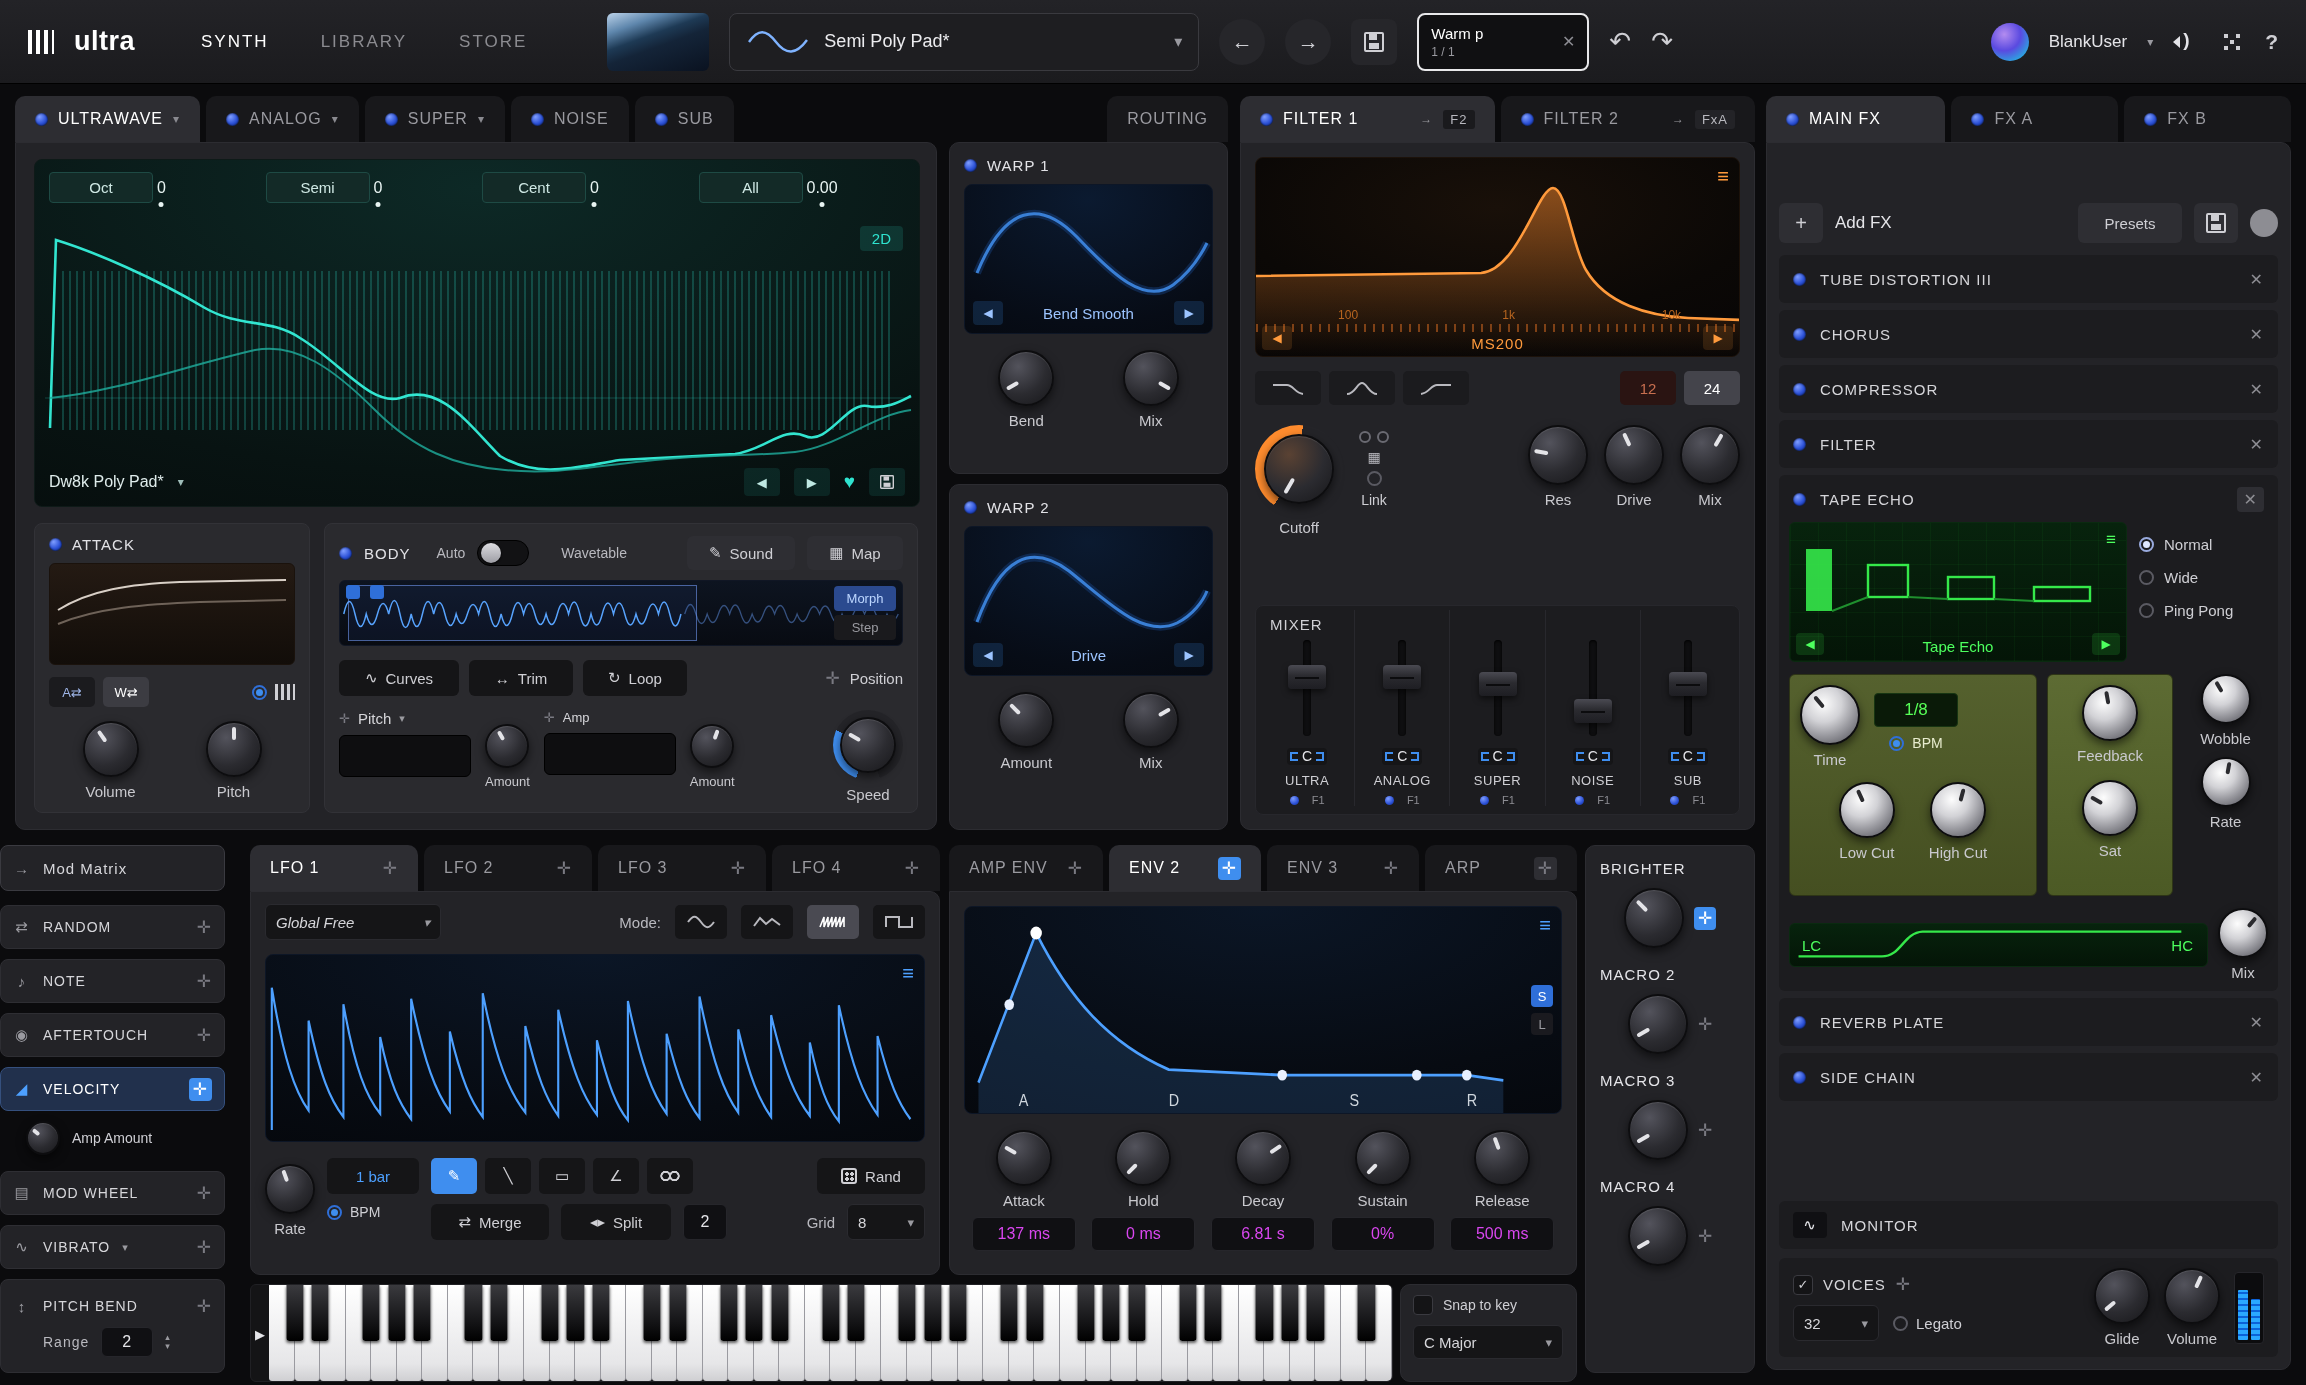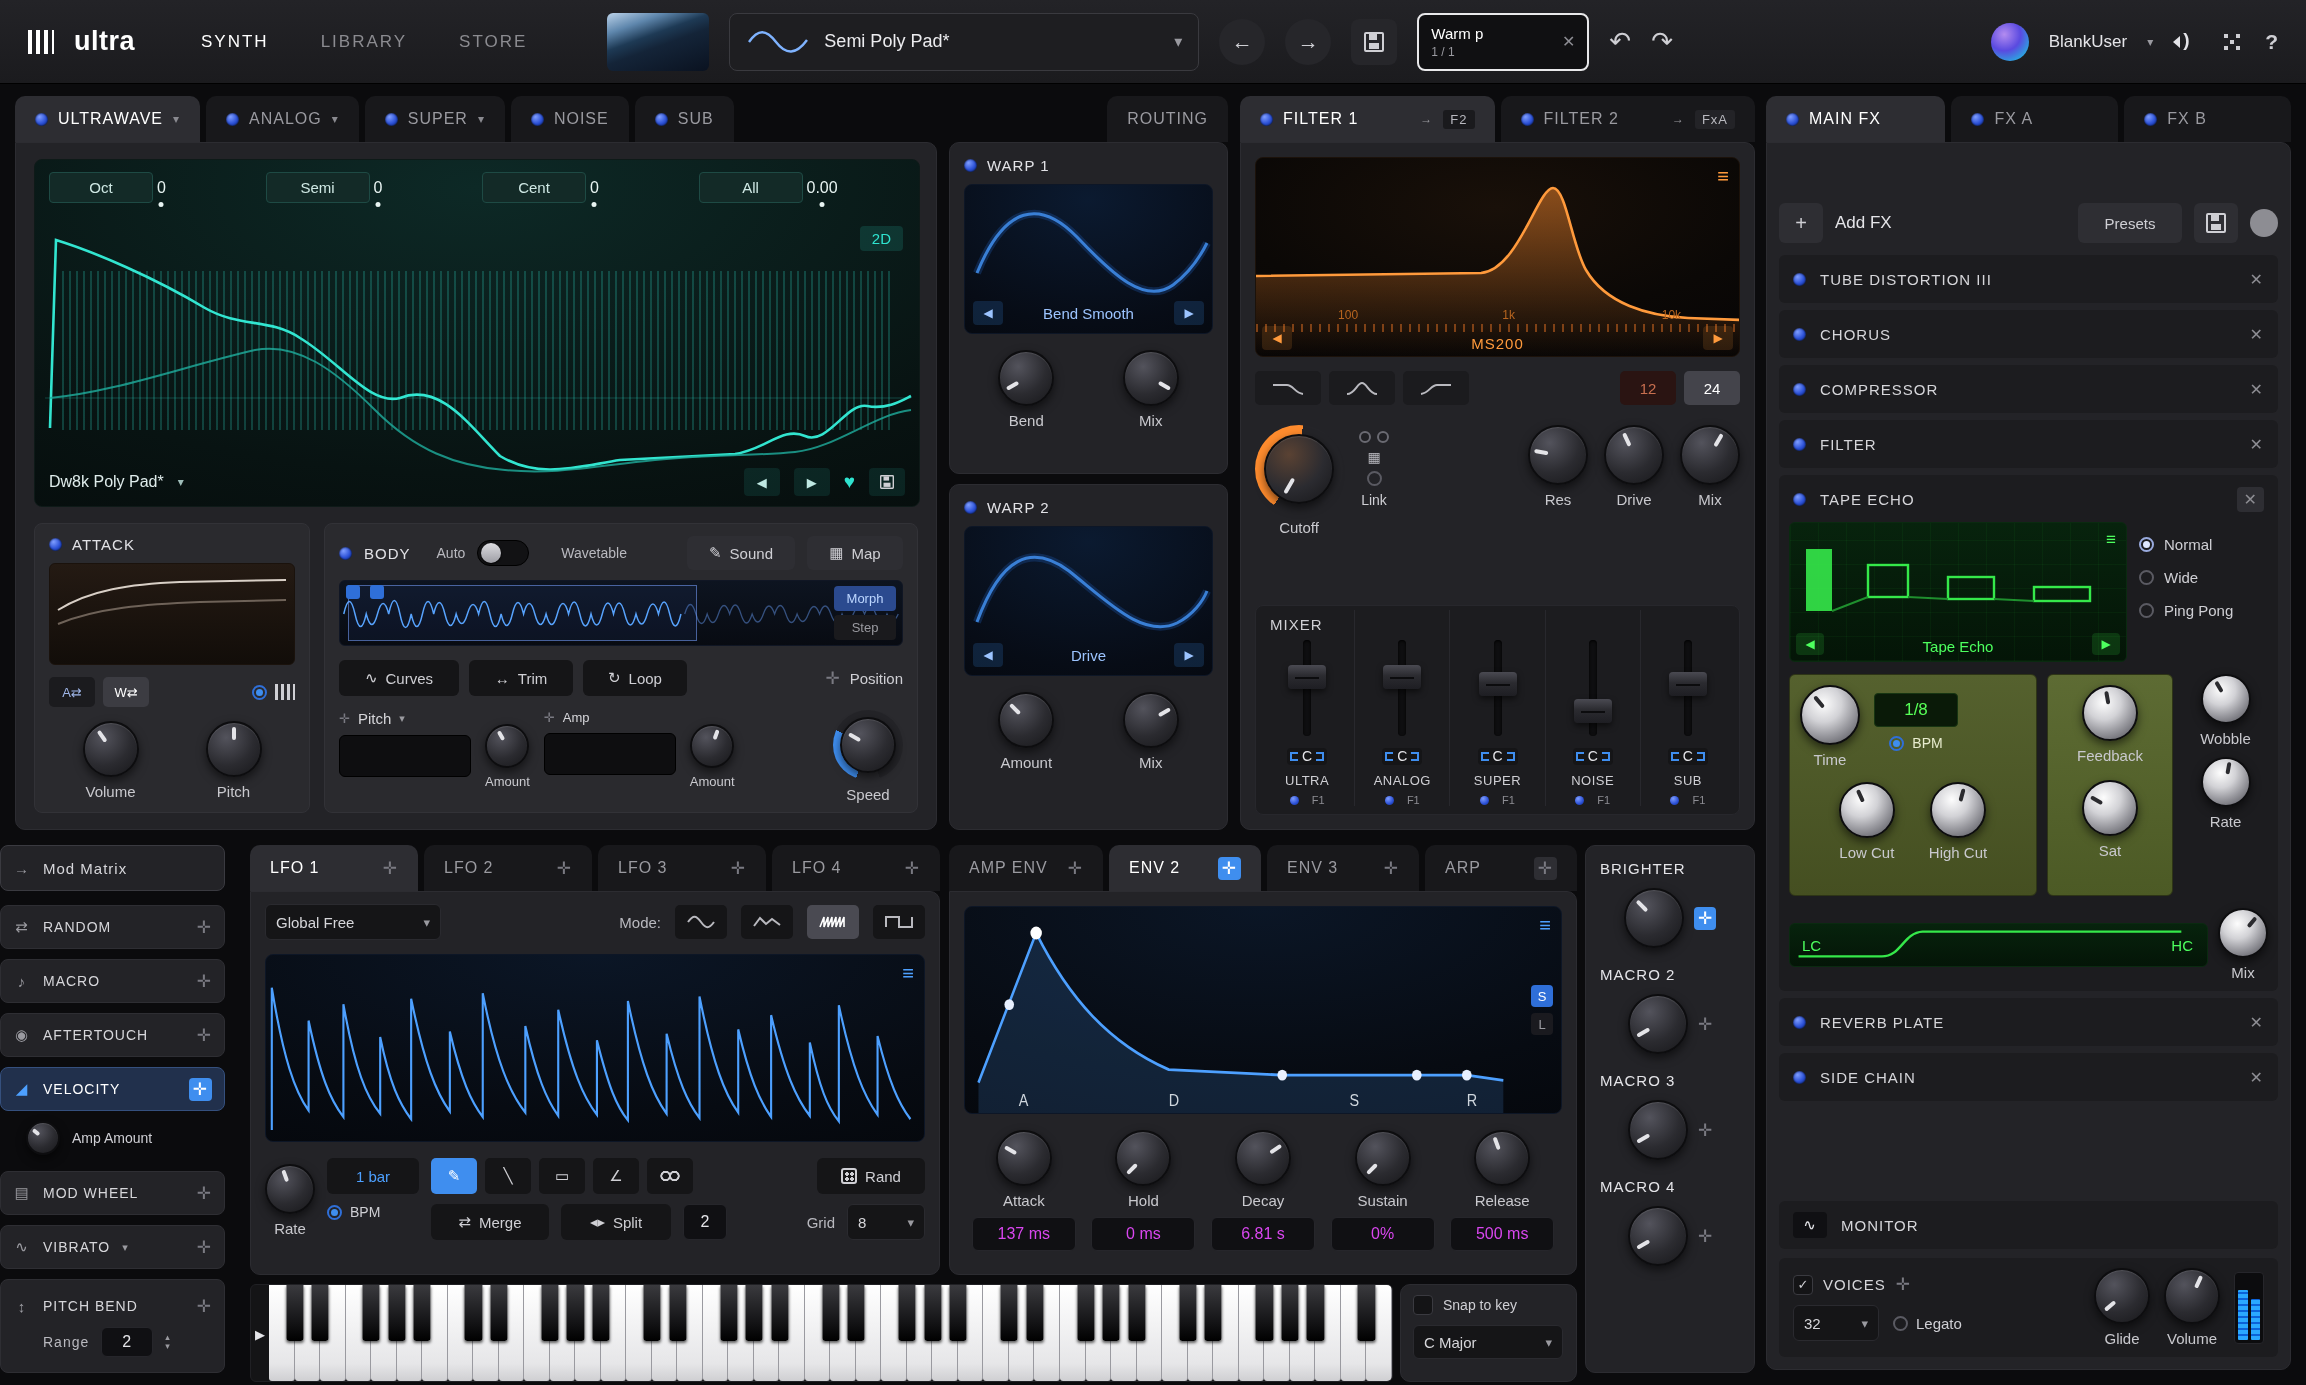--- a/index.html
+++ b/index.html
@@ -937,21 +937,21 @@
     <span style="font-size:15px;">Mod Matrix</span>
   </div>
   <div class="modrow" style="top:905px;">
     <span class="ic">⇄</span>
     <span>RANDOM</span>
       <div class="sp"></div>
     <span class="mv">✛</span>
     </div>
   <div class="modrow" style="top:959px;">
     <span class="ic">♪</span>
-    <span>MACRO</span>
+    <span>NOTE</span>
       <div class="sp"></div>
     <span class="mv">✛</span>
     </div>
   <div class="modrow" style="top:1013px;">
     <span class="ic">◉</span>
     <span>AFTERTOUCH</span>
       <div class="sp"></div>
     <span class="mv">✛</span>
     </div>
   <div class="modrow sel" style="top:1067px;">
@@ -1013,21 +1013,21 @@
       <span class="mv">✛</span>
       </div>
     <div class="t" style="flex:1;">
       <span>LFO 4</span>
         <div class="sp"></div>
       <span class="mv">✛</span>
       </div>
   </div>
   <div class="panel" style="left:250px;top:891px;width:690px;height:384px;border-top-left-radius:0;">
     <div class="row" style="position:absolute;left:14px;right:14px;top:12px;gap:14px;">
-      <span class="dd" style="width:176px;height:36px;">
+      <span class="dd" style="width:176px;height:36px;font-style:italic;">
         <span>Global Free</span>
           <span class="chev">▾</span>
         </span>
       <div class="sp"></div>
       <span style="font-size:15px;color:#b9b9bf;">Mode:</span>
       <span class="modebtn">
         <svg width="30" height="14" viewBox="0 0 30 14">
             <path d="M2,7 C7,0 10,0 15,7 C20,14 23,14 28,7" fill="none" stroke="#b9b9bf" stroke-width="2"></path>
           </svg>
         </span>

